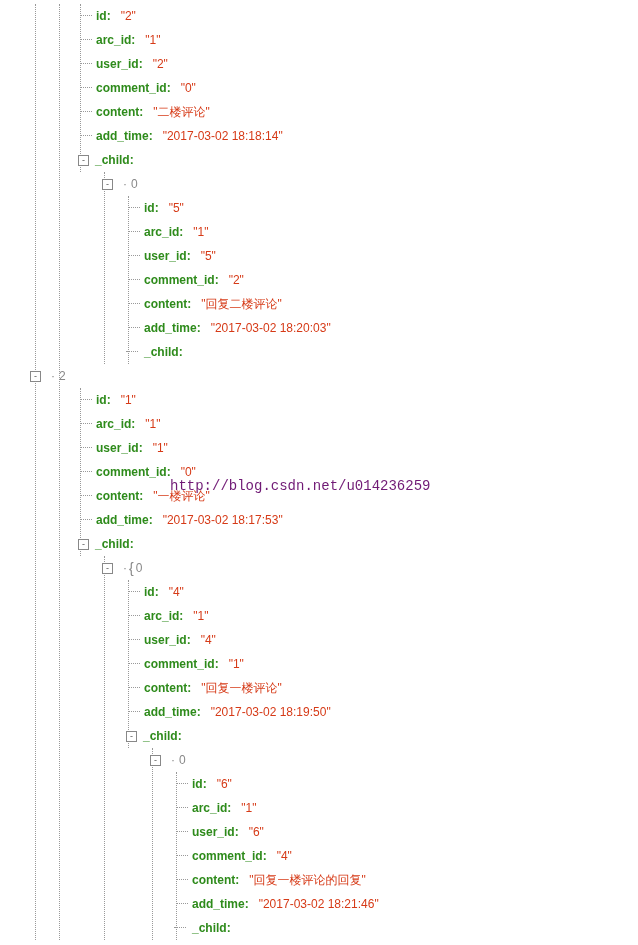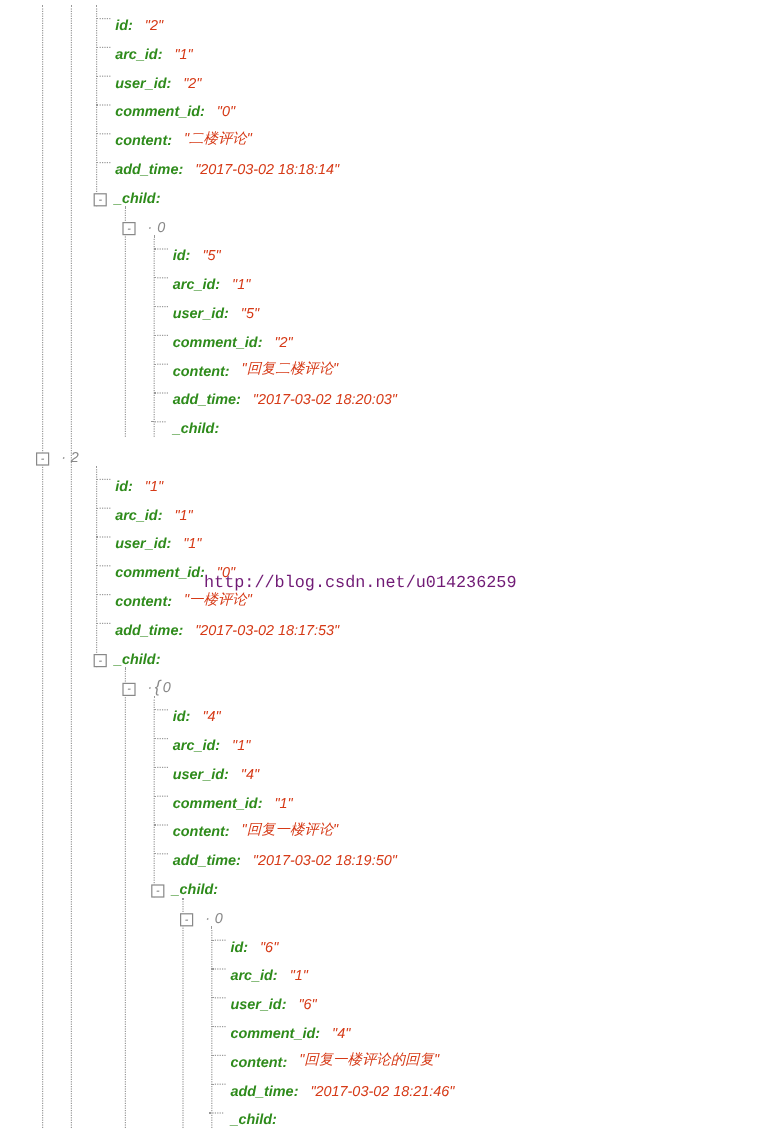--- a/index.html
+++ b/index.html
@@ -20,25 +20,24 @@
   left: 170px;
   top: 478px;
   color: #701a75;
   font-size: 14px;
   font-family: "Courier New", monospace;
   pointer-events: none;
   z-index: 0;
 }
 .node-row {
   display: flex;
-  align-items: flex-end;
+  align-items: center;
   height: 24px;
   position: relative;
   z-index: 1;
-  font-style: italic;
 }
 .toggle {
   width: 11px;
   height: 11px;
   border: 1px solid #888;
   background: #fff;
   display: inline-flex;
   align-items: center;
   justify-content: center;
   font-size: 9px;

